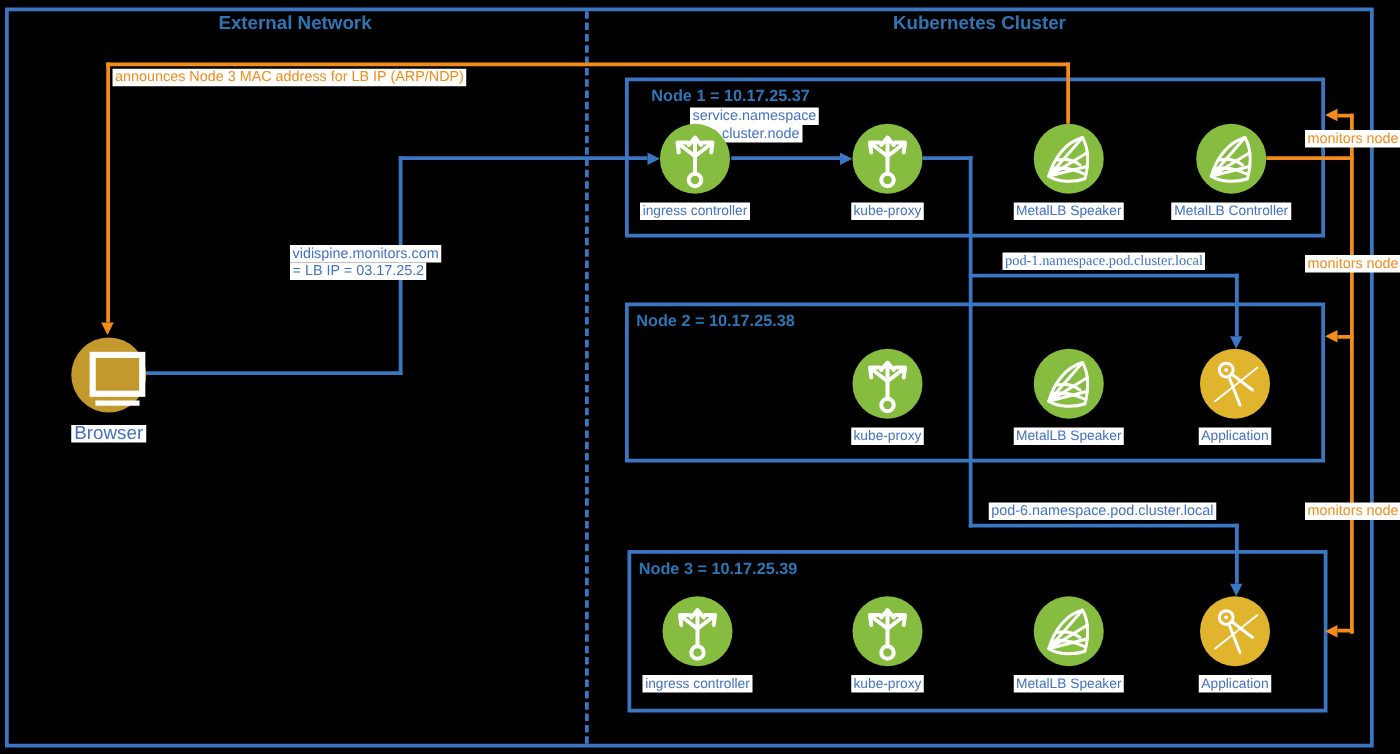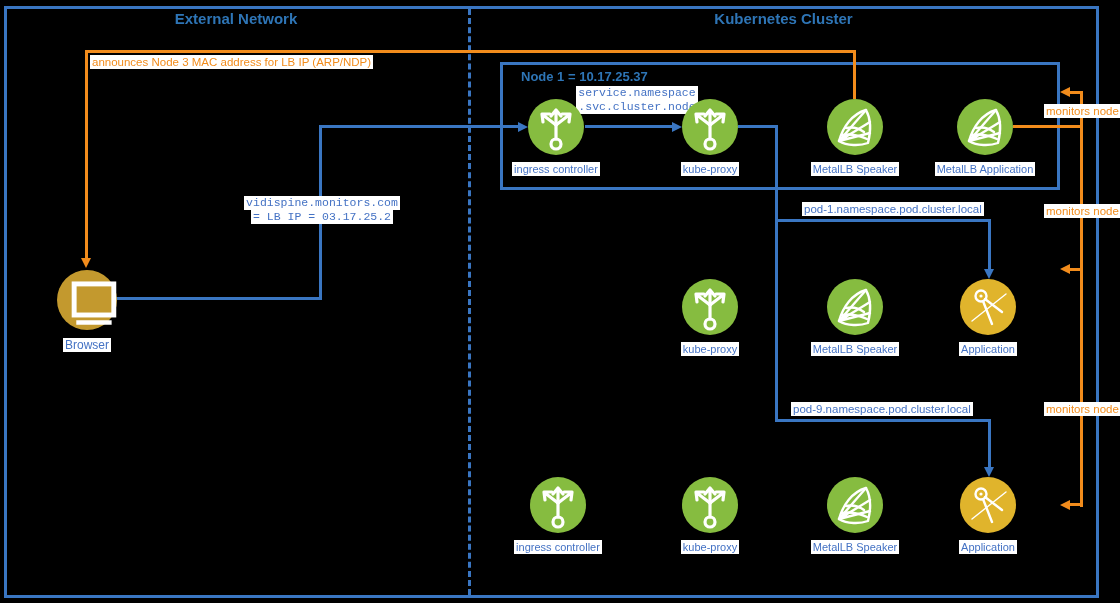--- a/index.html
+++ b/index.html
@@ -12,21 +12,21 @@
   .abs{position:absolute;}
   .outer-box{left:4px;top:6px;width:1095px;height:592px;border:3px solid var(--blue);box-sizing:border-box;}
   .divider{left:468px;top:9px;height:586px;width:0;border-left:3px dashed var(--blue);}
   .region-title{font-weight:bold;font-size:15px;color:var(--title);text-align:center;}
   .node-box{border:3px solid var(--blue);box-sizing:border-box;}
   .node-title{font-weight:bold;font-size:13px;color:var(--title);white-space:nowrap;}
   .circle{border-radius:50%;width:56px;height:56px;}
   .comp-label{width:150px;text-align:center;font-size:11px;color:var(--lbl);}
   .comp-label span,.edge-label span{background:#fff;padding:0 2px;line-height:14px;display:inline-block;}
   .edge-label{font-size:11.5px;color:var(--lbl);white-space:nowrap;}
-  .edge-label.center{text-align:center;font-family:Liberation Mono, monospace;}
+  .edge-label.center{text-align:left;}
   .edge-label.orange{color:var(--orange);}
   .hline{height:3px;background:var(--blue);}
   .vline{width:3px;background:var(--blue);}
   .hline.o,.vline.o{background:var(--orange);}
   .arr{width:0;height:0;}
   .arr-r{border-top:5px solid transparent;border-bottom:5px solid transparent;border-left:10px solid var(--blue);}
   .arr-d{border-left:5px solid transparent;border-right:5px solid transparent;border-top:10px solid var(--blue);}
   .arr-d.o{border-top-color:var(--orange);}
   .arr-l{border-top:5px solid transparent;border-bottom:5px solid transparent;border-right:10px solid var(--orange);}
 </style>
@@ -64,20 +64,26 @@
 <div id="canvas">
 
   <div class="abs outer-box"></div>
   <div class="abs divider"></div>
 
   <div class="abs region-title" style="left:468px;top:10px;width:631px;">Kubernetes Cluster</div>
   <div class="abs region-title" style="left:4px;top:10px;width:464px;">External Network</div>
 
   <div class="abs node-box" style="left:500px;top:62px;width:560px;height:128px;padding-left:12px;">
     <div class="node-title" style="margin:4px 0 0 6px;">Node 1 = 10.17.25.37</div>
+  </div>
+  <div class="abs node-box" style="left:500px;top:242px;width:560px;height:128px;">
+    <div class="node-title" style="margin:4px 0 0 6px;">Node 2 = 10.17.25.38</div>
+  </div>
+  <div class="abs node-box" style="left:502px;top:440px;width:560px;height:130px;">
+    <div class="node-title" style="margin:4px 0 0 6px;">Node 3 = 10.17.25.39</div>
   </div>
 
   <div class="abs hline" style="left:116px;top:297px;width:206px;"></div>
   <div class="abs vline" style="left:319px;top:125px;height:175px;"></div>
   <div class="abs hline" style="left:319px;top:125px;width:199px;"></div>
   <div class="abs arr arr-r" style="left:518px;top:122px;"></div>
   <div class="abs hline" style="left:585px;top:125px;width:87px;"></div>
   <div class="abs arr arr-r" style="left:672px;top:122px;"></div>
   <div class="abs hline" style="left:738px;top:125px;width:40px;"></div>
   <div class="abs vline" style="left:775px;top:125px;height:297px;"></div>
@@ -106,38 +112,38 @@
   <div class="abs edge-label center" style="left:232px;top:196px;width:180px;">
     <span>vidispine.monitors.com</span><br>
     <span>= LB IP = 03.17.25.2</span>
   </div>
 
   <div class="abs edge-label center" style="left:552px;top:86px;width:170px;">
     <span>service.namespace</span><br>
     <span>.svc.cluster.node</span>
   </div>
 
-  <div class="abs edge-label" style="left:802px;top:202px;">
+  <div class="abs edge-label" style="left:802px;top:202px;font-family:Liberation Serif, serif;">
     <span>pod-1.namespace.pod.cluster.local</span></div>
   <div class="abs edge-label" style="left:791px;top:402px;">
-    <span>pod-9.namespace.pod.cluster.local</span></div>
+    <span>pod-6.namespace.pod.cluster.local</span></div>
 
   <div class="abs edge-label orange" style="left:1044px;top:104px;">
     <span>monitors node</span></div>
   <div class="abs edge-label orange" style="left:1044px;top:204px;">
     <span>monitors node</span></div>
   <div class="abs edge-label orange" style="left:1044px;top:402px;">
     <span>monitors node</span></div>
 
   <div class="abs circle" style="left:57px;top:270px;width:60px;height:60px;background:var(--bgold);">
     <svg width="60" height="60" viewBox="0 0 56 56">
         <use href="#ic-browser"></use>
       </svg>
   </div>
-  <div class="abs comp-label" style="left:12px;top:338px;font-size:12px;">
+  <div class="abs comp-label" style="left:12px;top:338px;font-size:15px;">
     <span>Browser</span></div>
 
   <div class="abs circle" style="left:528px;top:99px;background:var(--green);">
     <svg width="56" height="56" viewBox="0 0 56 56">
         <use href="#ic-proxy"></use>
       </svg></div>
   <div class="abs comp-label" style="left:481px;top:162px;"><span>ingress controller</span></div>
 
   <div class="abs circle" style="left:682px;top:99px;background:var(--green);">
     <svg width="56" height="56" viewBox="0 0 56 56">
@@ -148,21 +154,21 @@
   <div class="abs circle" style="left:827px;top:99px;background:var(--green);">
     <svg width="56" height="56" viewBox="0 0 56 56">
         <use href="#ic-metallb"></use>
       </svg></div>
   <div class="abs comp-label" style="left:780px;top:162px;"><span>MetalLB Speaker</span></div>
 
   <div class="abs circle" style="left:957px;top:99px;background:var(--green);">
     <svg width="56" height="56" viewBox="0 0 56 56">
         <use href="#ic-metallb"></use>
       </svg></div>
-  <div class="abs comp-label" style="left:910px;top:162px;"><span>MetalLB Application</span></div>
+  <div class="abs comp-label" style="left:910px;top:162px;"><span>MetalLB Controller</span></div>
 
   <div class="abs circle" style="left:682px;top:279px;background:var(--green);">
     <svg width="56" height="56" viewBox="0 0 56 56">
         <use href="#ic-proxy"></use>
       </svg></div>
   <div class="abs comp-label" style="left:635px;top:342px;"><span>kube-proxy</span></div>
 
   <div class="abs circle" style="left:827px;top:279px;background:var(--green);">
     <svg width="56" height="56" viewBox="0 0 56 56">
         <use href="#ic-metallb"></use>

